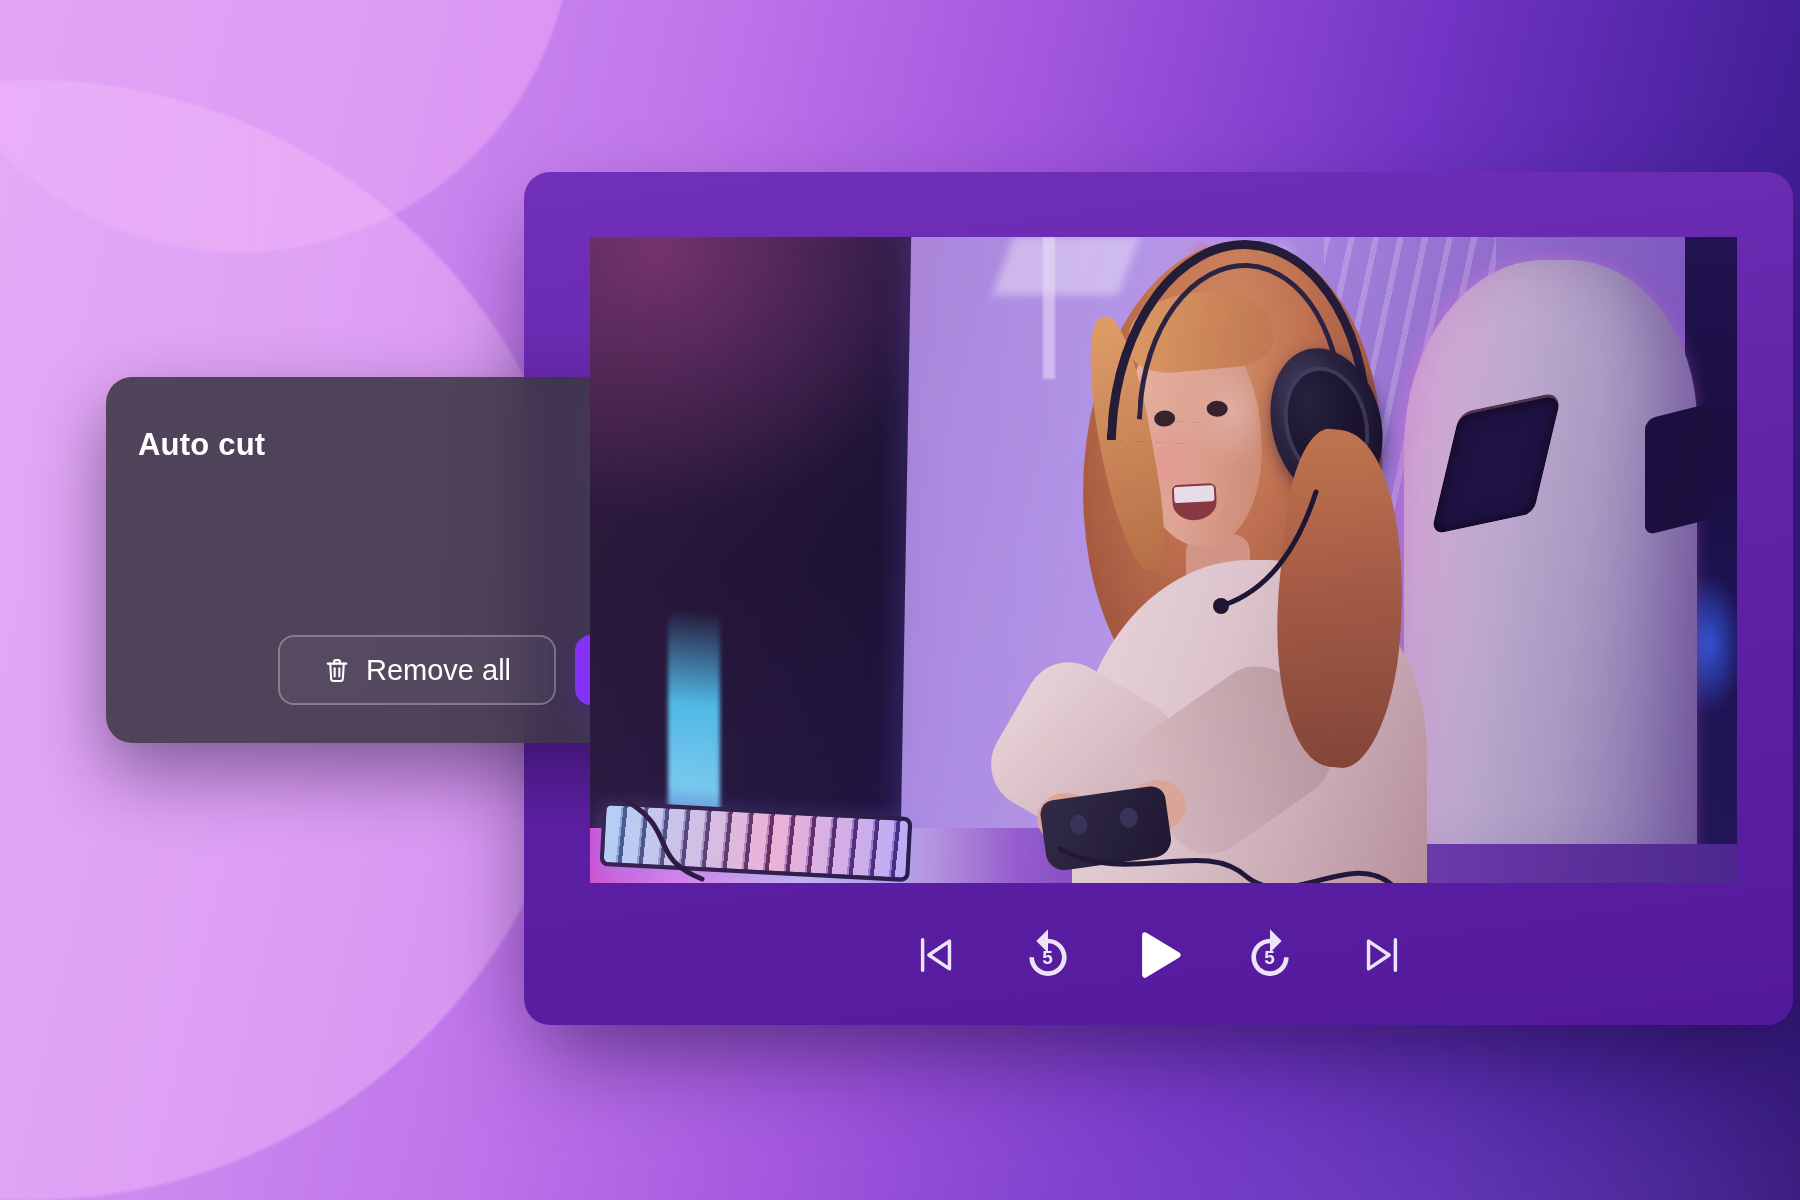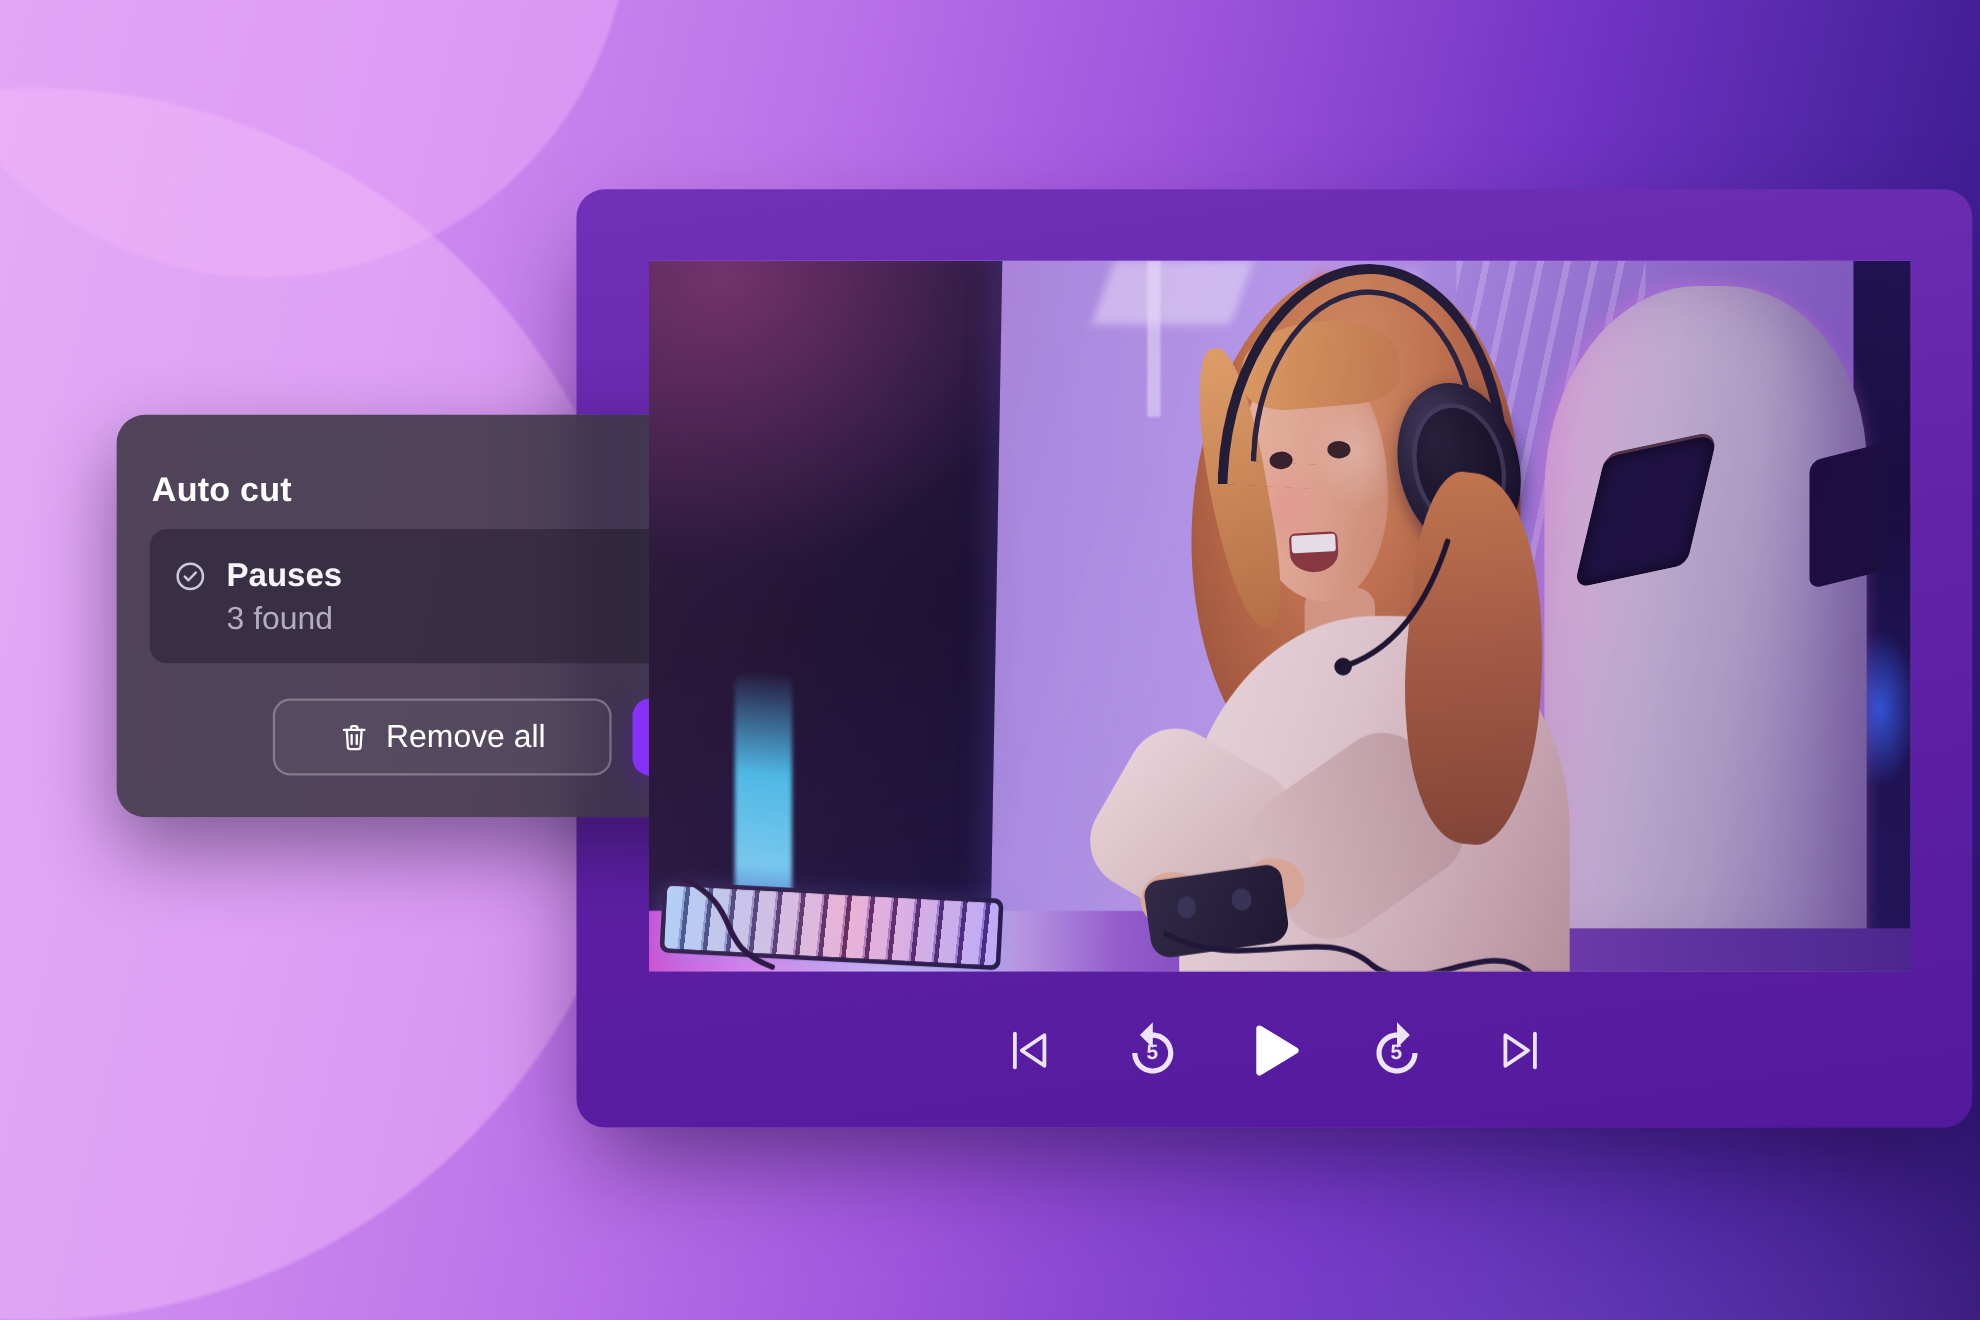--- a/index.html
+++ b/index.html
@@ -149,21 +149,21 @@
   }
   .check-icon{flex:0 0 auto;margin-top:4px;color:#cfc8dc;}
   .result-label{font-size:30px;font-weight:600;color:#f6f3fa;line-height:38px;margin:0;}
   .result-count{font-size:29px;font-weight:400;color:#b4abc4;line-height:40px;margin:0;}
   .actions{
     position:absolute;right:30px;top:258px;height:70px;
     display:flex;gap:19px;
   }
   .btn{height:70px;border-radius:16px;display:flex;align-items:center;justify-content:center;
     font-family:"Liberation Sans",sans-serif;font-size:29px;color:#ffffff;cursor:pointer;}
-  .btn-ghost{width:308px;gap:15px;font-weight:500;
+  .btn-ghost{width:278px;gap:15px;font-weight:500;
     background:rgba(255,255,255,.04);border:2px solid rgba(255,255,255,.28);}
   .btn-primary{width:245px;gap:14px;font-weight:600;
     background:#8531f8;border:none;box-shadow:0 10px 26px rgba(80,20,180,.35);}
   .trash-icon,.chevron-icon{display:block;color:#ffffff;}
 </style>
 </head>
 <body>
 
 <div class="stage">
 
@@ -258,30 +258,20 @@
 
   <div class="dialog">
     <h2 class="dialog-title">Auto cut</h2>
     <button class="close-btn">
       <svg width="32" height="32" viewBox="0 0 28 28" fill="none" stroke="currentColor" stroke-width="2.4" stroke-linecap="round">
         <path d="M6 6 L22 22"></path>
           <path d="M22 6 L6 22"></path>
       </svg>
     </button>
 
-    <div class="result-row">
-      <svg class="check-icon" width="30" height="30" viewBox="0 0 24 24" fill="none" stroke="currentColor" stroke-width="1.8" stroke-linecap="round" stroke-linejoin="round">
-        <circle cx="12" cy="12" r="9.2"></circle>
-          <path d="M8 12.2 l2.6 2.6 L16 9.2"></path>
-      </svg>
-      <div>
-        <p class="result-label">Pauses</p>
-        <p class="result-count">3 found</p>
-      </div>
-    </div>
 
     <div class="actions">
       <button class="btn btn-ghost">
         <svg class="trash-icon" width="28" height="28" viewBox="0 0 24 24" fill="none" stroke="currentColor" stroke-width="1.8" stroke-linecap="round" stroke-linejoin="round">
           <path d="M4 6.5 H20"></path>
           <path d="M9.5 6.5 V5 a1.5 1.5 0 0 1 1.5 -1.5 h2 a1.5 1.5 0 0 1 1.5 1.5 V6.5"></path>
           <path d="M6.2 6.5 L7 19.5 a2 2 0 0 0 2 1.9 h6 a2 2 0 0 0 2 -1.9 L17.8 6.5"></path>
           <path d="M10 10.5 v7"></path>
             <path d="M14 10.5 v7"></path>
         </svg>

